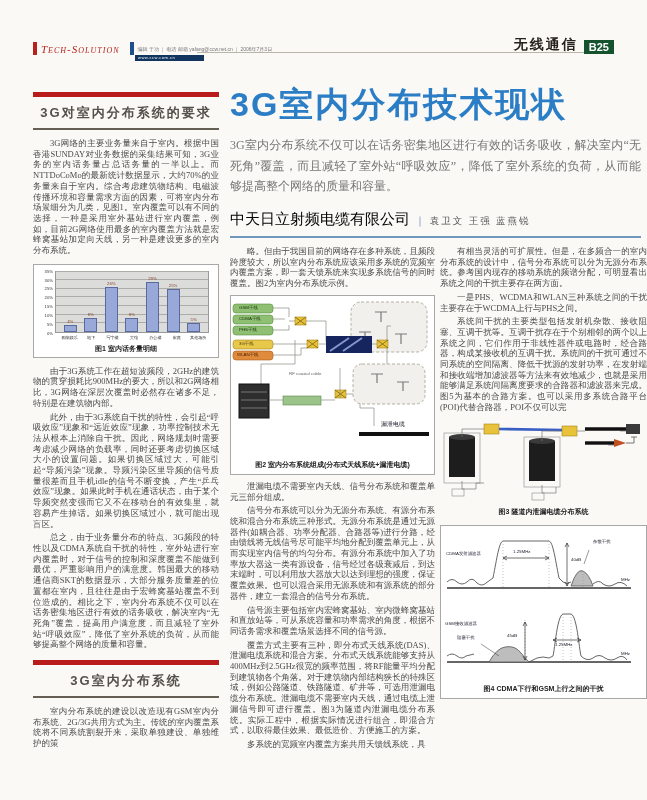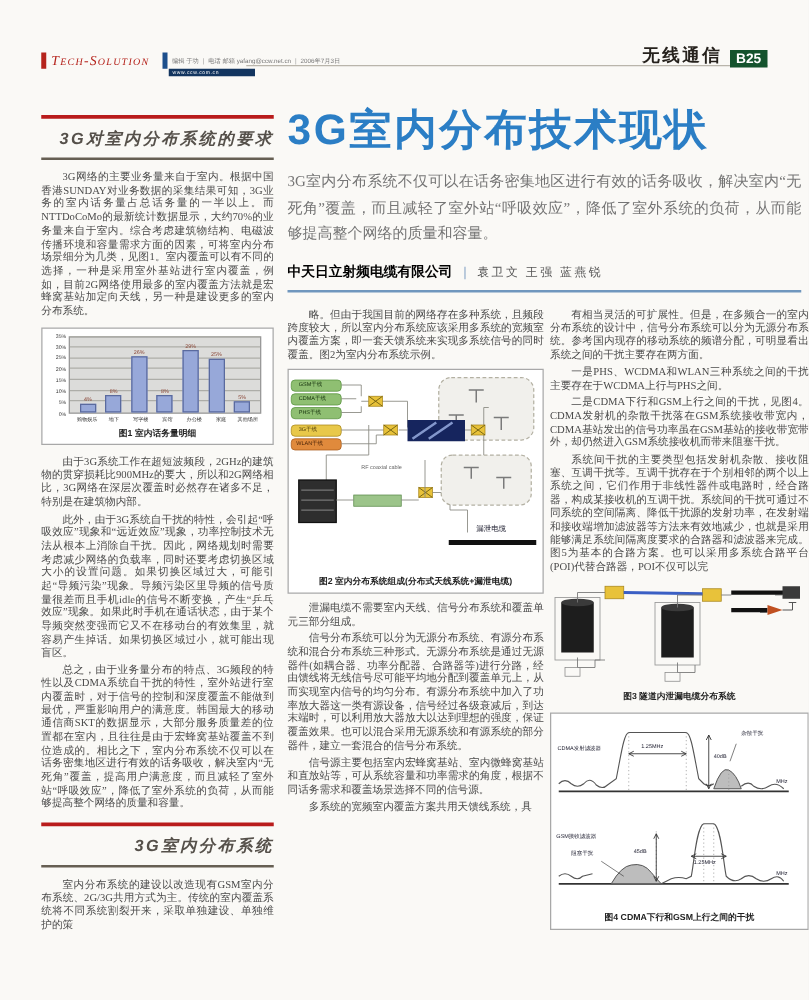--- a/index.html
+++ b/index.html
@@ -23,33 +23,33 @@
   .page-no{background:#14532d;color:#fff;font-family:"Liberation Sans",sans-serif;
            font-weight:bold;font-size:11px;padding:1px 5px;}
 
   
   #title-block{position:absolute;left:230px;top:86px;width:411px;}
   h1.headline{margin:0 0 12px;font-family:"Liberation Sans",sans-serif;font-weight:800;
       font-size:34px;line-height:1.1;color:#2b7ec5;letter-spacing:2px;}
   .lead{font-size:12px;line-height:1.7;color:#757575;text-align:justify;margin:0;}
   .byline{margin-top:13px;display:flex;align-items:baseline;gap:5px;
           border-bottom:2px solid #7097be;padding-bottom:7px;}
-  .byline-org{font-size:11px;font-weight:bold;color:#000;}
+  .byline-org{font-size:15px;font-weight:normal;color:#000;}
   .byline-sep{color:#5b86b4;font-size:10px;}
   .byline-authors{font-size:9.5px;color:#555;letter-spacing:2px;}
 
   
   .col{position:absolute;color:#444;}
   #left-col{left:33px;top:92px;width:186px;}
   #mid-col{left:230px;top:246px;width:205px;}
   #right-col{left:440px;top:246px;width:207px;}
   .col p{font-size:8.5px;line-height:1.26;text-align:justify;text-indent:2em;
          margin:0 0 3px;color:#4a4a4a;}
-  .sec{ text-align:right;border-top:3px solid #b91c1c;border-bottom:2px solid #665f53;
-        padding:7px 0 6px;margin:0 0 8px;font-style:italic;}
+  .sec{ text-align:center;border-top:5px solid #b91c1c;border-bottom:2px solid #665f53;
+        padding:7px 0 6px;margin:0 0 8px;}
   .sec h2{margin:0;font-family:"Liberation Sans",sans-serif;font-weight:bold;
           font-size:13px;color:#55504a;letter-spacing:2px;}
   .sec2{margin-top:10px;}
 
   
   .fig1{border:1px solid #a8a8a8;background:#fff;padding:6px 5px 3px;margin:8px 0;}
   .fig1-plotwrap{position:relative;margin-left:16px;margin-right:4px;}
   .fig1-plot{position:relative;height:60px;background:#dcdcda;border:1px solid #999;
              display:flex;align-items:flex-end;justify-content:space-around;padding:0 4px;}
   .grid{position:absolute;left:0;right:0;height:1px;background:#adada8;}
@@ -245,27 +245,27 @@
       <span class="flab" style="left:8px;top:46px;color:#4a3808;">3G干线</span>
       <span class="flab" style="left:6px;top:57px;color:#4a2408;">WLAN干线</span>
       <span class="flab" style="left:58px;top:76px;color:#666;">RF coaxial cable</span>
       <span class="flab" style="left:150px;top:125px;font-size:6px;">漏泄电缆</span>
       <div class="figcap-abs" style="bottom:4px;">图2 室内分布系统组成(分布式天线系统+漏泄电缆)</div>
     </div>
 
     <p>泄漏电缆不需要室内天线、信号分布系统和覆盖单元三部分组成。</p>
     <p>信号分布系统可以分为无源分布系统、有源分布系统和混合分布系统三种形式。无源分布系统是通过无源器件(如耦合器、功率分配器、合路器等)进行分路，经由馈线将无线信号尽可能平均地分配到覆盖单元上，从而实现室内信号的均匀分布。有源分布系统中加入了功率放大器这一类有源设备，信号经过各级衰减后，到达末端时，可以利用放大器放大以达到理想的强度，保证覆盖效果。也可以混合采用无源系统和有源系统的部分器件，建立一套混合的信号分布系统。</p>
     <p>信号源主要包括室内宏蜂窝基站、室内微蜂窝基站和直放站等，可从系统容量和功率需求的角度，根据不同话务需求和覆盖场景选择不同的信号源。</p>
+    <p>覆盖方式主要有三种，即分布式天线系统(DAS)、泄漏电缆系统和混合方案。分布式天线系统能够支持从400MHz到2.5GHz很宽的频率范围，将RF能量平均分配到建筑物各个角落。对于建筑物内部结构狭长的特殊区域，例如公路隧道、铁路隧道、矿井等，可选用泄漏电缆分布系统。泄漏电缆不需要室内天线，通过电缆上泄漏信号即可进行覆盖。图3为隧道内泄漏电缆分布系统。实际工程中，根据实际情况进行组合，即混合方式，以取得最佳效果、最低造价、方便施工的方案。</p>
     <p>多系统的宽频室内覆盖方案共用天馈线系统，具</p>
   </div>
 
   <div id="right-col" class="col">
     <p>有相当灵活的可扩展性。但是，在多频合一的室内分布系统的设计中，信号分布系统可以分为无源分布系统。参考国内现存的移动系统的频谱分配，可明显看出系统之间的干扰主要存在两方面。</p>
     <p>一是PHS、WCDMA和WLAN三种系统之间的干扰主要存在于WCDMA上行与PHS之间。</p>
-    <p>二是CDMA下行和GSM上行之间的干扰，见图4。CDMA发射机的杂散干扰落在GSM系统接收带宽内，CDMA基站发出的信号功率虽在GSM基站的接收带宽带外，却仍然进入GSM系统接收机而带来阻塞干扰。</p>
     <p>系统间干扰的主要类型包括发射机杂散、接收阻塞、互调干扰等。互调干扰存在于个别相邻的两个以上系统之间，它们作用于非线性器件或电路时，经合路器，构成某接收机的互调干扰。系统间的干扰可通过不同系统的空间隔离、降低干扰源的发射功率，在发射端和接收端增加滤波器等方法来有效地减少，也就是采用能够满足系统间隔离度要求的合路器和滤波器来完成。图5为基本的合路方案。也可以采用多系统合路平台(POI)代替合路器，POI不仅可以完</p>
 
     <div class="fig3">
       <svg width="207" height="80" viewBox="0 0 207 80" style="position:absolute;left:0;top:0;">
 
         <rect x="4" y="12" width="36" height="50" fill="none" stroke="#999" stroke-width=".7"></rect>
         <rect x="9" y="16" width="26" height="40" fill="#1d1d1d"></rect>
           <ellipse cx="22" cy="16" rx="13" ry="3" fill="#3a3a3a"></ellipse>
         <rect x="84" y="16" width="36" height="50" fill="none" stroke="#999" stroke-width=".7"></rect>
         <rect x="89" y="20" width="26" height="40" fill="#1d1d1d"></rect>

